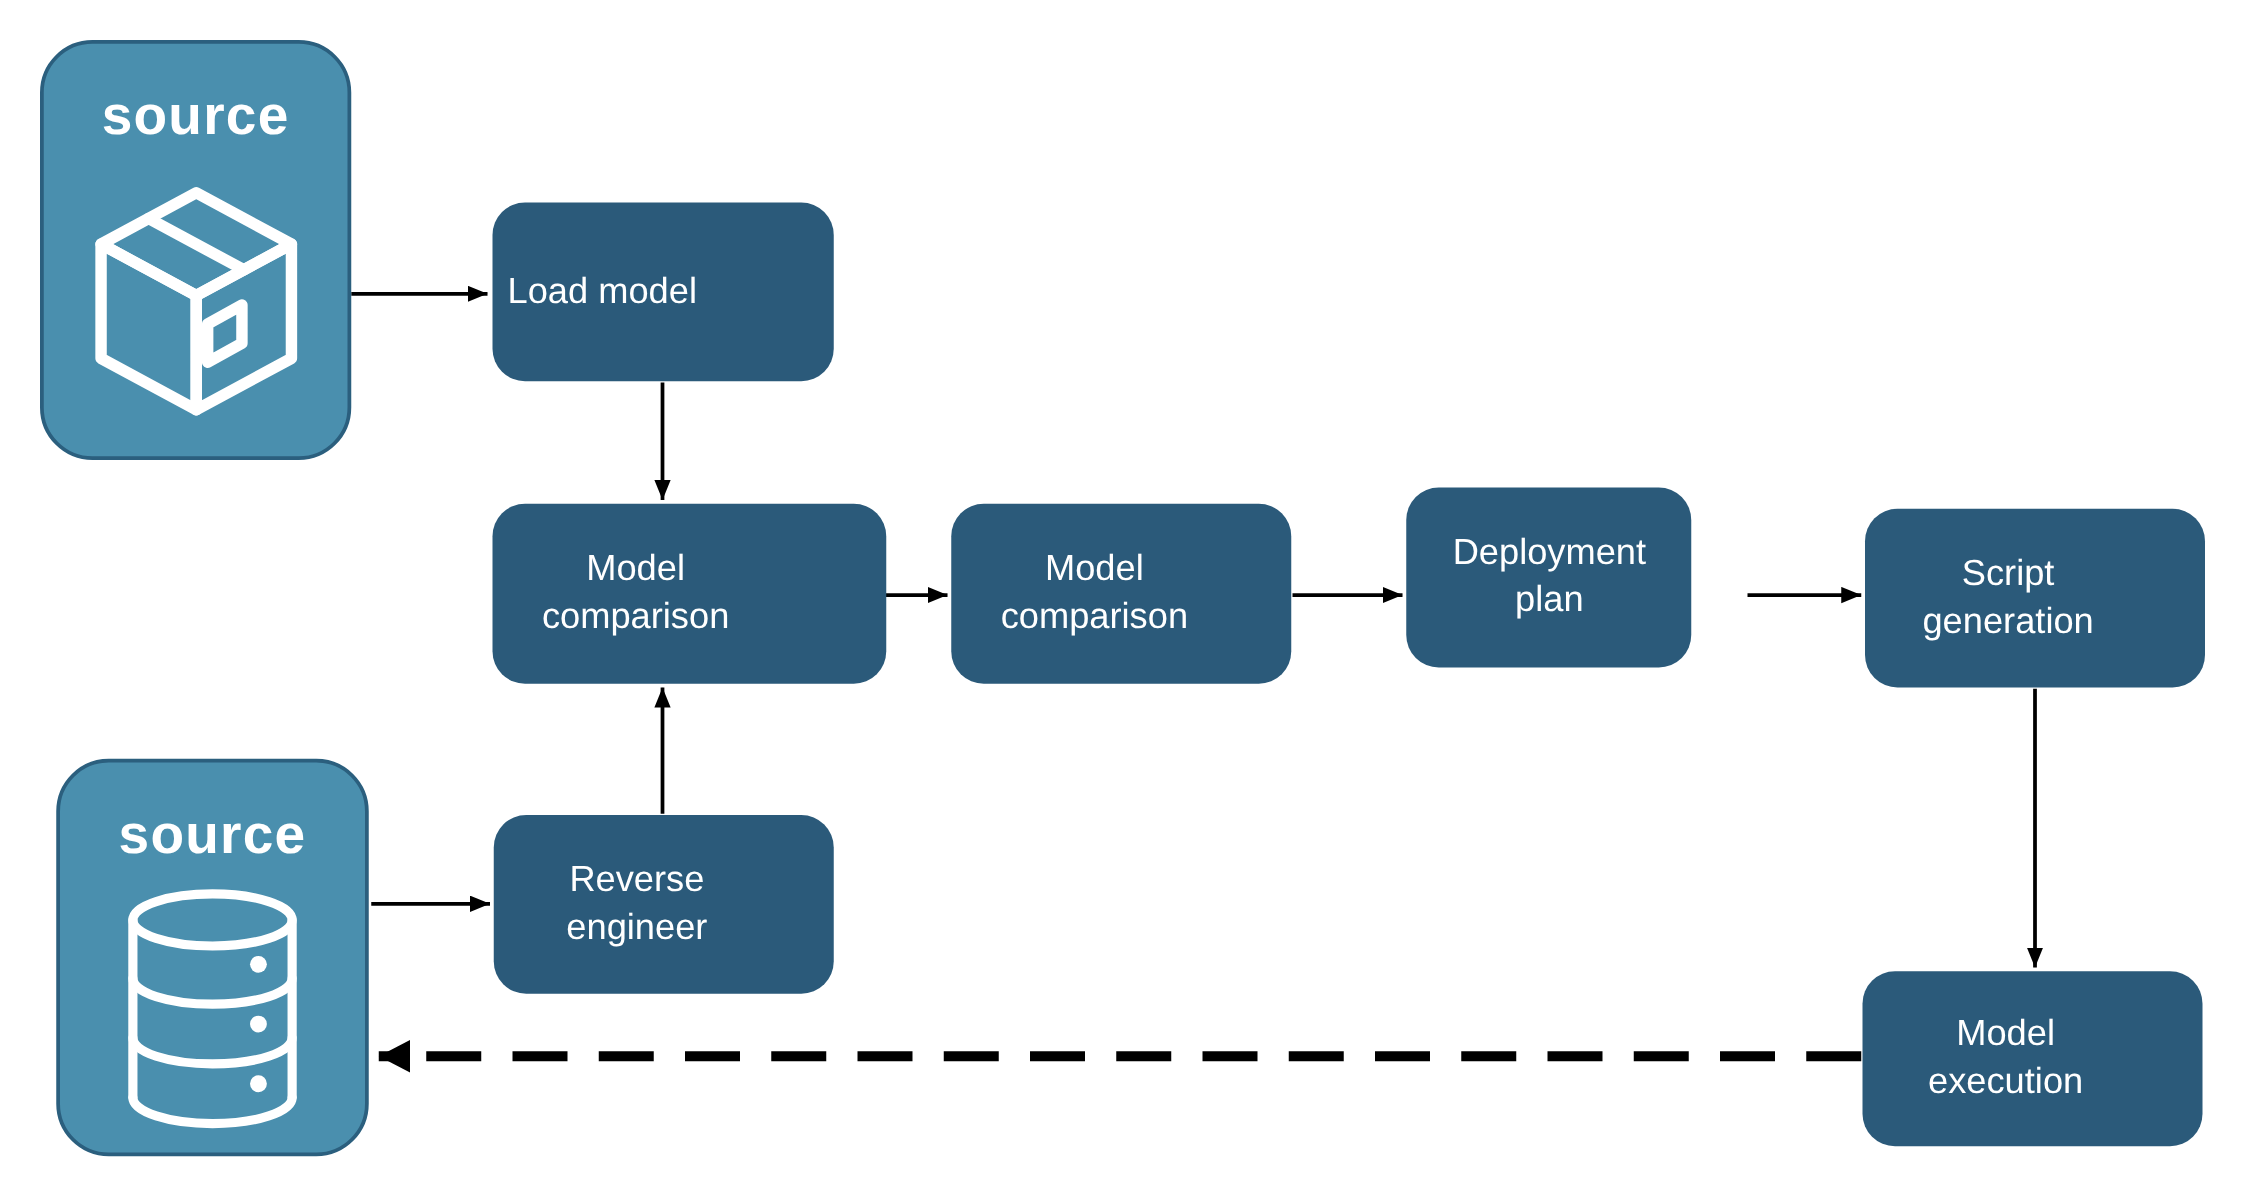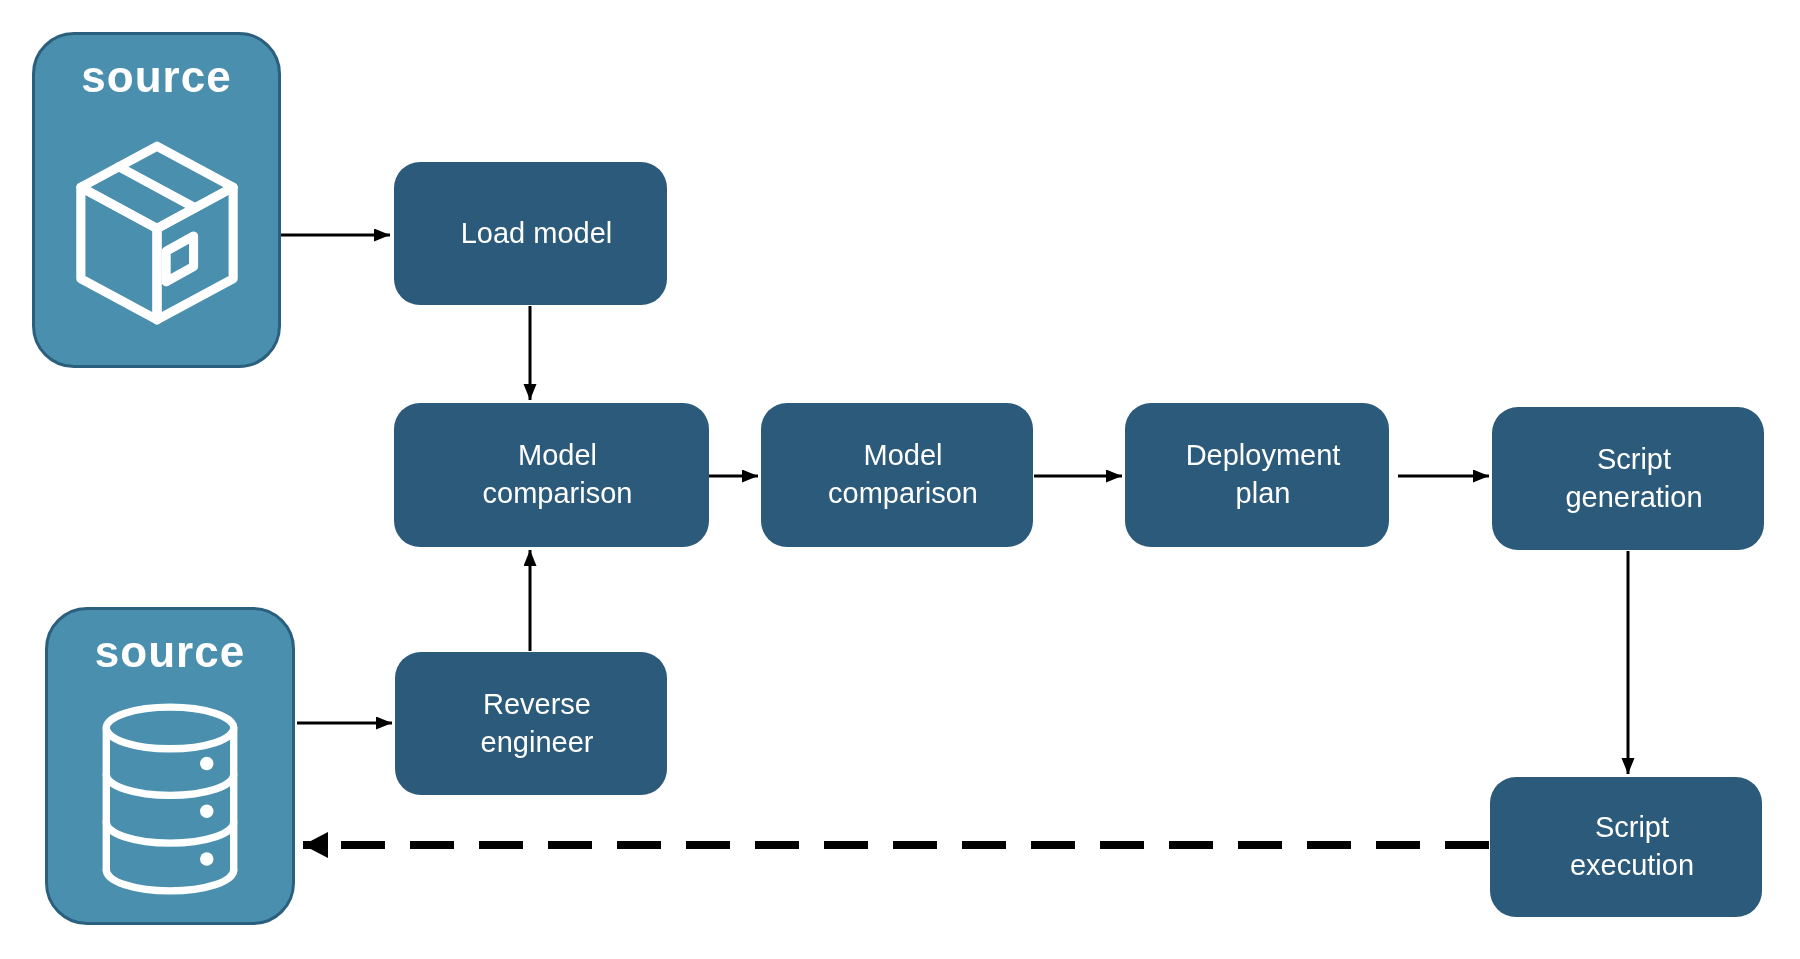--- a/index.html
+++ b/index.html
@@ -34,37 +34,37 @@
     border-radius: 42px;
     display: flex;
     flex-direction: column;
     align-items: center;
   }
   .entity-label {
     color: var(--label-color);
     font-size: 44px;
     font-weight: 700;
     letter-spacing: 1px;
-    margin-top: 18px;
+    margin-top: 34px;
     line-height: 1.1;
   }
   .entity-icon-wrap {
     flex: 1;
     display: flex;
     align-items: center;
     justify-content: center;
     width: 100%;
   }
   .step {
     position: absolute;
     background: var(--step-fill);
     border-radius: 26px;
     display: flex;
     align-items: center;
-    justify-content: center;
+    justify-content: flex-start;
     text-align: center;
     padding-left: 12px;
   }
   .step span {
     color: var(--label-color);
     font-size: 29px;
     line-height: 1.3;
     max-width: 205px;
     display: inline-block;
   }
@@ -149,29 +149,29 @@
   </div>
 
   <div class="step" style="left:394px; top:403px; width:315px; height:144px;">
     <span>Model comparison</span>
   </div>
 
   <div class="step" style="left:761px; top:403px; width:272px; height:144px;">
     <span>Model comparison</span>
   </div>
 
-  <div class="step" style="left:1125px; top:403px; width:264px; height:144px;">
+  <div class="step" style="left:1125px; top:390px; width:228px; height:144px;">
     <span>Deployment plan</span>
   </div>
 
   <div class="step" style="left:395px; top:652px; width:272px; height:143px;">
     <span>Reverse engineer</span>
   </div>
 
   <div class="step" style="left:1492px; top:407px; width:272px; height:143px;">
     <span>Script generation</span>
   </div>
 
   <div class="step" style="left:1490px; top:777px; width:272px; height:140px;">
-    <span>Script execution</span>
+    <span>Model execution</span>
   </div>
 
 </div>
 
 </body></html>

